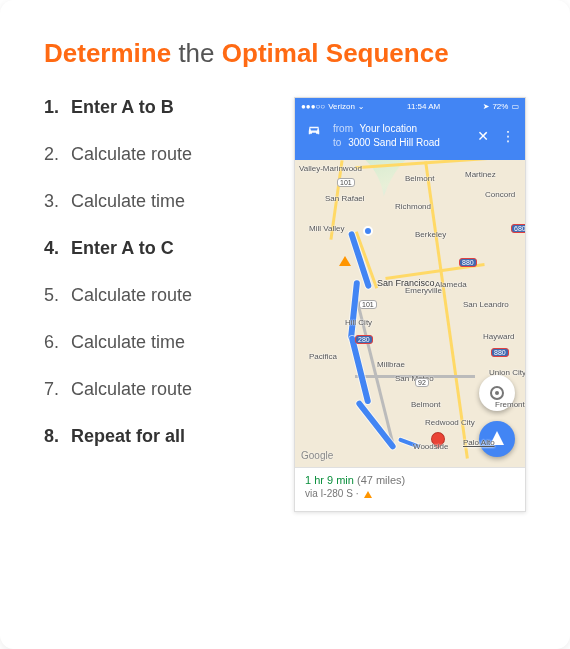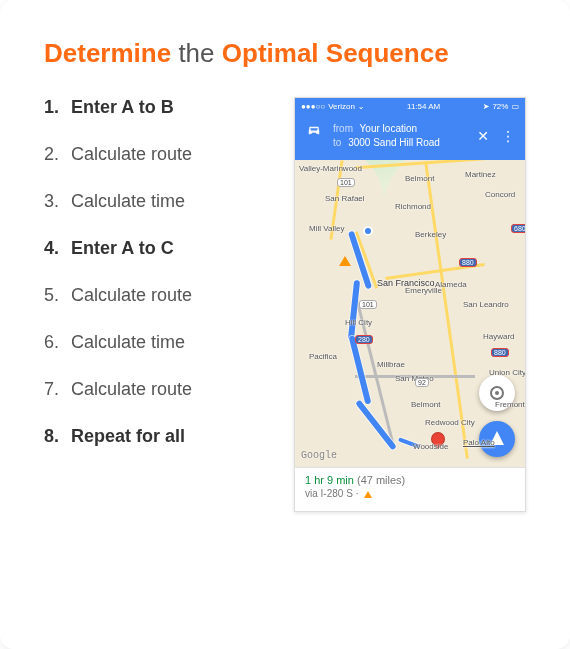--- a/index.html
+++ b/index.html
@@ -69,21 +69,21 @@
   }
   .road { position: absolute; background: #ffd966; }
   .road.gray { background: #bbb; }
   .shield {
     position: absolute; font-size: 7px; background: #fff; border: 1px solid #aaa;
     border-radius: 3px; padding: 0 2px; color: #444;
   }
   .shield.blue { background: #4169b0; color: #fff; border-color: #e04040; }
   .gm-logo {
     position: absolute; left: 6px; bottom: 6px; font-size: 10px; color: #888;
-    font-family: Liberation Mono, monospace; text-shadow: 0 0 2px #fff;
+    font-family: Liberation Sans, sans-serif; text-shadow: 0 0 2px #fff;
   }
   .fab {
     position: absolute; width: 36px; height: 36px; border-radius: 50%;
     background: #fff; box-shadow: 0 2px 5px rgba(0,0,0,0.3);
     display: flex; align-items: center; justify-content: center;
   }
   .fab.locate { right: 10px; bottom: 56px; }
   .fab.nav { right: 10px; bottom: 10px; background: #4285f4; }
   .locate-icon {
     width: 14px; height: 14px; border: 2px solid #777; border-radius: 50%;

